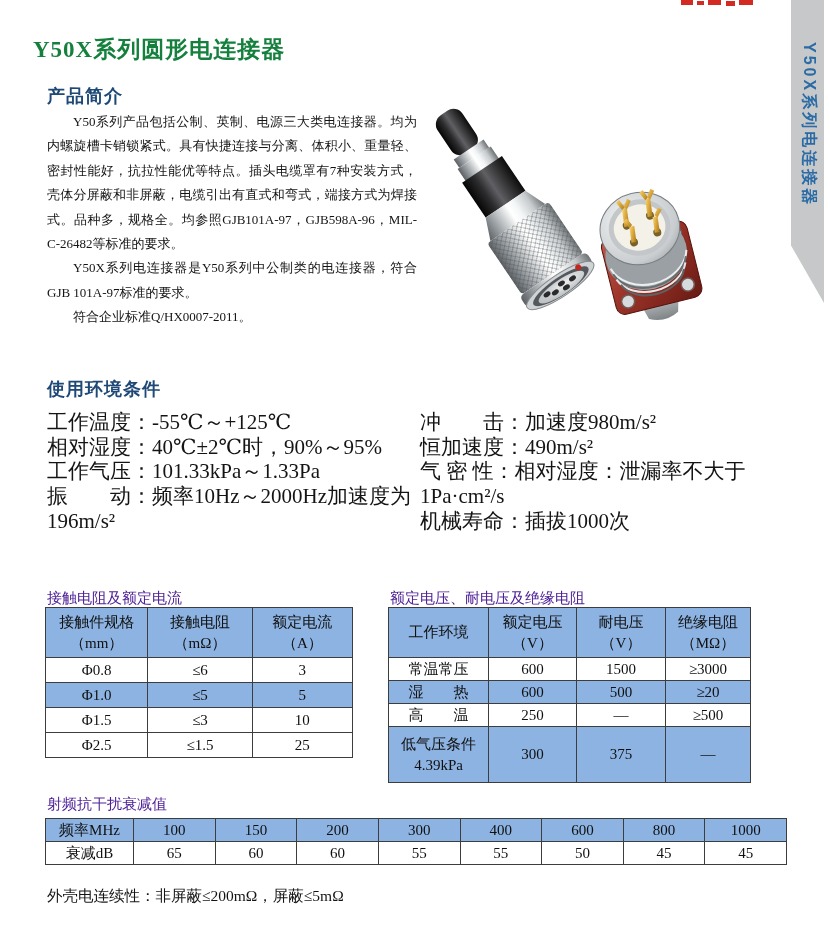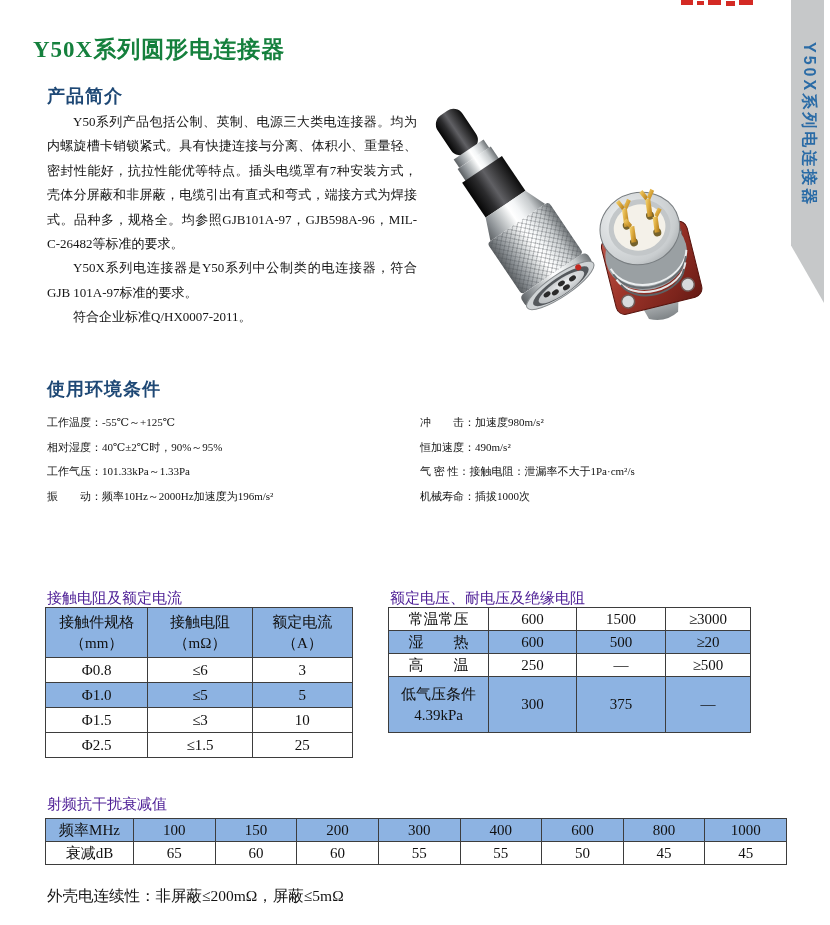--- a/index.html
+++ b/index.html
@@ -11,21 +11,21 @@
   .sec-h{position:absolute;font-size:18px;font-weight:bold;color:#1e4875;letter-spacing:1px;}
   .h-intro{left:47px;top:84px;}
   .h-env{left:47px;top:377px;}
   .h-tech{left:47px;top:533px;}
 
   
   .intro-text{position:absolute;left:47px;top:110px;width:370px;font-size:13px;line-height:24.4px;text-align:justify;color:#141414;}
   .intro-text p{margin:0;text-indent:2em;}
 
   
-  .env-list{position:absolute;top:410px;font-size:11px;line-height:24.7px;color:#141414;}
+  .env-list{position:absolute;top:410px;font-size:21px;line-height:24.7px;color:#141414;}
   .env-left{left:47px;width:370px;}
   .env-right{left:420px;width:380px;}
 
   
   table{border-collapse:collapse;table-layout:fixed;}
   .tbl td,.tbl th{border:1px solid #3d3d3d;text-align:center;vertical-align:middle;font-size:15px;font-weight:normal;padding:0;color:#101010;}
   .tbl .hdr th{background:#8db3e2;line-height:21px;}
   .tbl tr.alt td{background:#8db3e2;}
   .tbl-caption{position:absolute;font-size:15px;color:#4c1d95;}
   .cap-contact{left:47px;top:589px;}
@@ -200,21 +200,21 @@
   <div class="sec-h h-env">使用环境条件</div>
   <div class="env-list env-left">
     <div>工作温度：-55℃～+125℃</div>
     <div>相对湿度：40℃±2℃时，90%～95%</div>
     <div>工作气压：101.33kPa～1.33Pa</div>
     <div>振　　动：频率10Hz～2000Hz加速度为196m/s²</div>
   </div>
   <div class="env-list env-right">
     <div>冲　　击：加速度980m/s²</div>
     <div>恒加速度：490m/s²</div>
-    <div>气 密 性：接触电阻：泄漏率不大于1Pa·cm²/s</div>
+    <div>气 密 性：相对湿度：泄漏率不大于1Pa·cm²/s</div>
     <div>机械寿命：插拔1000次</div>
   </div>
 
 
   <div class="tbl-caption cap-contact">接触电阻及额定电流</div>
   <table class="tbl contact-tbl">
     <colgroup>
         <col style="width:102px">
         <col style="width:104px">
         <col style="width:100px">
@@ -259,20 +259,35 @@
 
   <div class="tbl-caption cap-volt">额定电压、耐电压及绝缘电阻</div>
   <table class="tbl volt-tbl">
     <colgroup>
         <col style="width:100px">
         <col style="width:88px">
         <col style="width:89px">
         <col style="width:85px">
       </colgroup>
     <tbody>
+        <tr class="hdr">
+      <th>工作环境</th>
+      <th>
+            <div>额定电压</div>
+            <div>（V）</div>
+          </th>
+      <th>
+            <div>耐电压</div>
+            <div>（V）</div>
+          </th>
+      <th>
+            <div>绝缘电阻</div>
+            <div>（MΩ）</div>
+          </th>
+    </tr>
     <tr>
       <td class="envcell">常温常压</td>
       <td>600</td>
       <td>1500</td>
       <td>≥3000</td>
     </tr>
     <tr class="alt">
       <td class="envcell">湿　　热</td>
       <td>600</td>
       <td>500</td>

